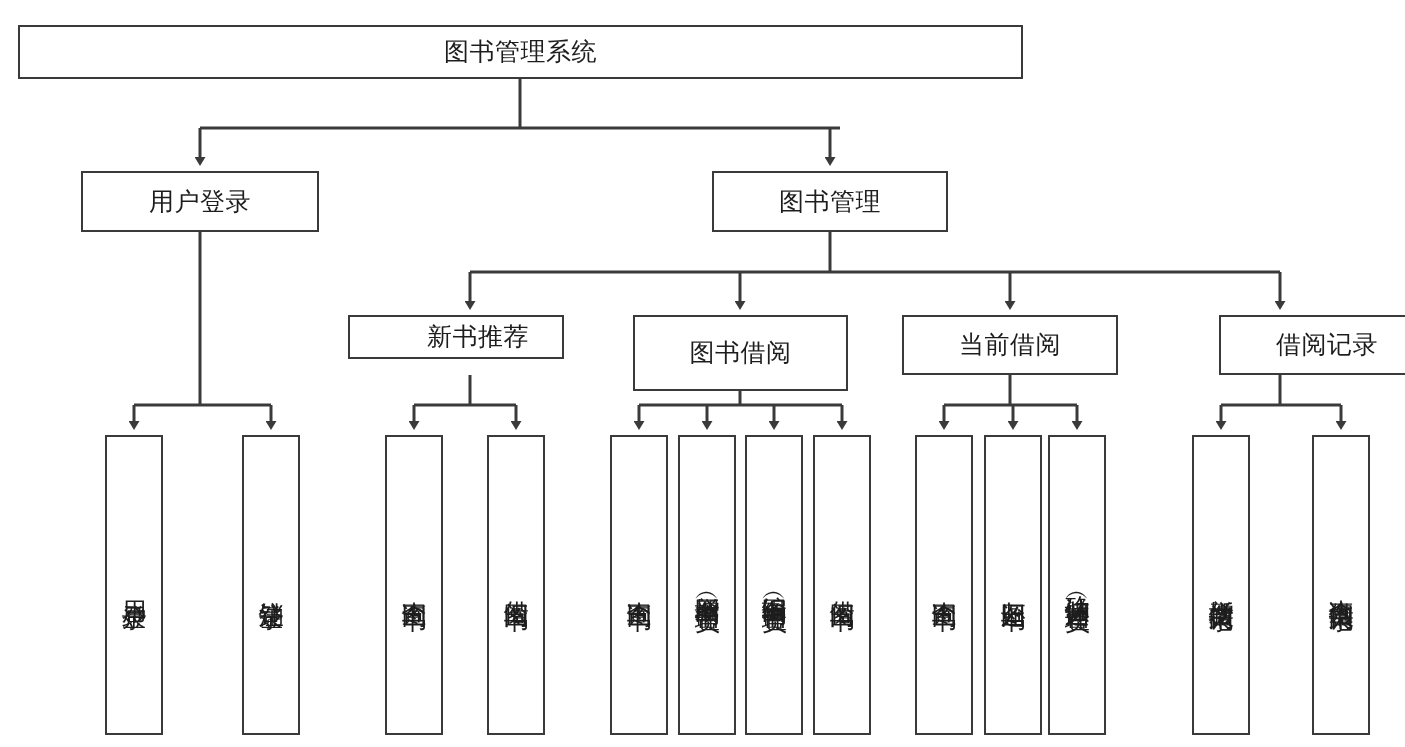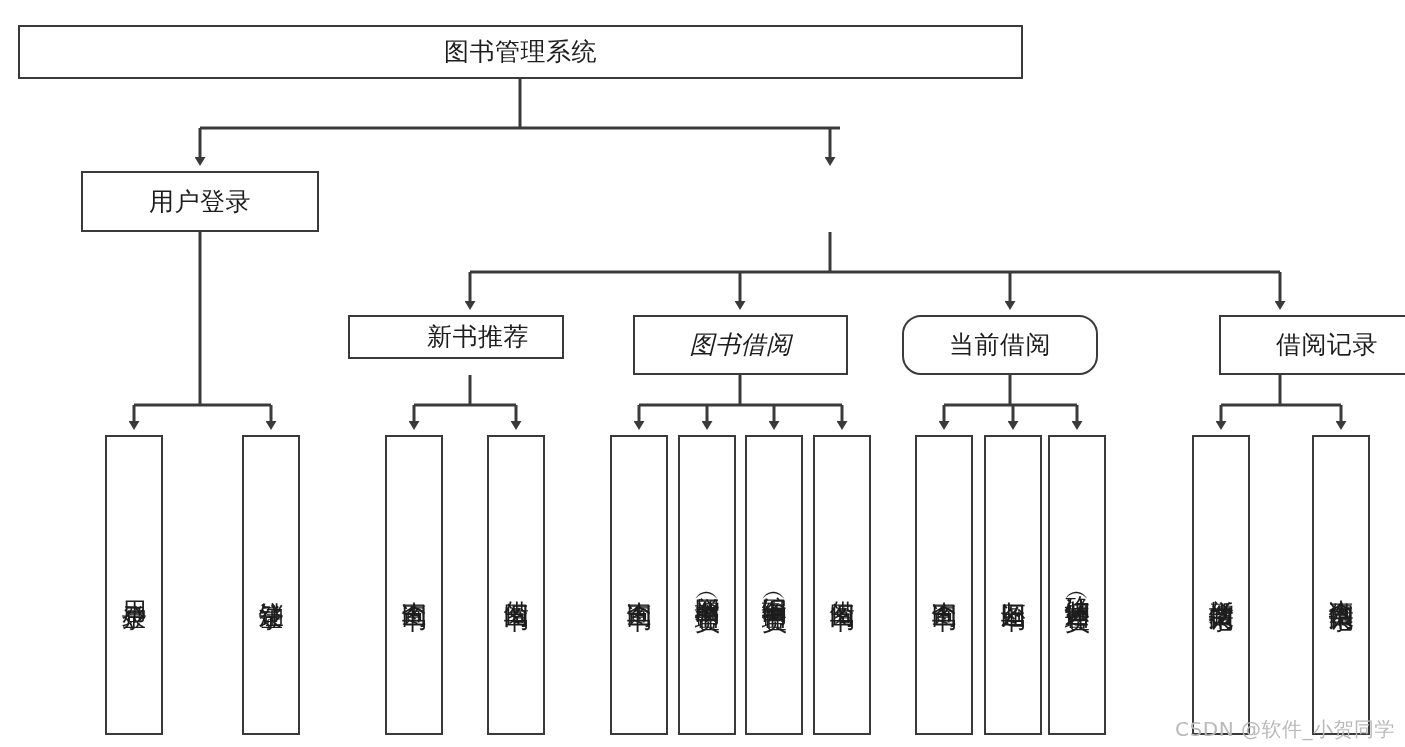--- a/index.html
+++ b/index.html
@@ -127,28 +127,31 @@
     </g>
   </svg>
 
   <div class="node root" style="left:18px; top:13px; width:1005px; height:54px;margin-top:12px;">
     <span class="lbl">图书管理系统</span>
   </div>
 
   <div class="node h" style="left:81px; top:171px; width:238px; height:61px;">
     <span class="lbl">用户登录</span>
   </div>
+  <div class="node h" style="left:712px; top:171px; width:236px; height:61px;">
+    <span class="lbl">图书管理</span>
+  </div>
 
   <div class="node h" style="left:348px; top:315px; width:216px; height:44px;padding-left:44px;">
     <span class="lbl">新书推荐</span>
   </div>
-  <div class="node h" style="left:633px; top:315px; width:215px; height:60px;font-style:italic;">
+  <div class="node h" style="left:633px; top:315px; width:215px; height:76px;">
     <span class="lbl">图书借阅</span>
   </div>
-  <div class="node h" style="left:902px; top:315px; width:196px; height:60px;border-radius:19px;">
+  <div class="node h" style="left:902px; top:315px; width:216px; height:60px;">
     <span class="lbl">当前借阅</span>
   </div>
   <div class="node h" style="left:1219px; top:315px; width:216px; height:60px;">
     <span class="lbl">借阅记录</span>
   </div>
 
   <div class="node v" style="left:105px; top:435px; width:58px; height:300px;">
     <span class="lbl">用户登录</span>
   </div>
   <div class="node v" style="left:242px; top:435px; width:58px; height:300px;">
@@ -181,15 +184,14 @@
   <div class="node v" style="left:1048px; top:435px; width:58px; height:300px;">
     <span class="lbl">确认归还（管理员）</span>
   </div>
   <div class="node v" style="left:1192px; top:435px; width:58px; height:300px;">
     <span class="lbl">新增借阅记录</span>
   </div>
   <div class="node v" style="left:1312px; top:435px; width:58px; height:300px;">
     <span class="lbl">查询借阅记录</span>
   </div>
 
-  <div id="watermark">CSDN @软件_小贺同学</div>
 
 </div>
 
 </body></html>

